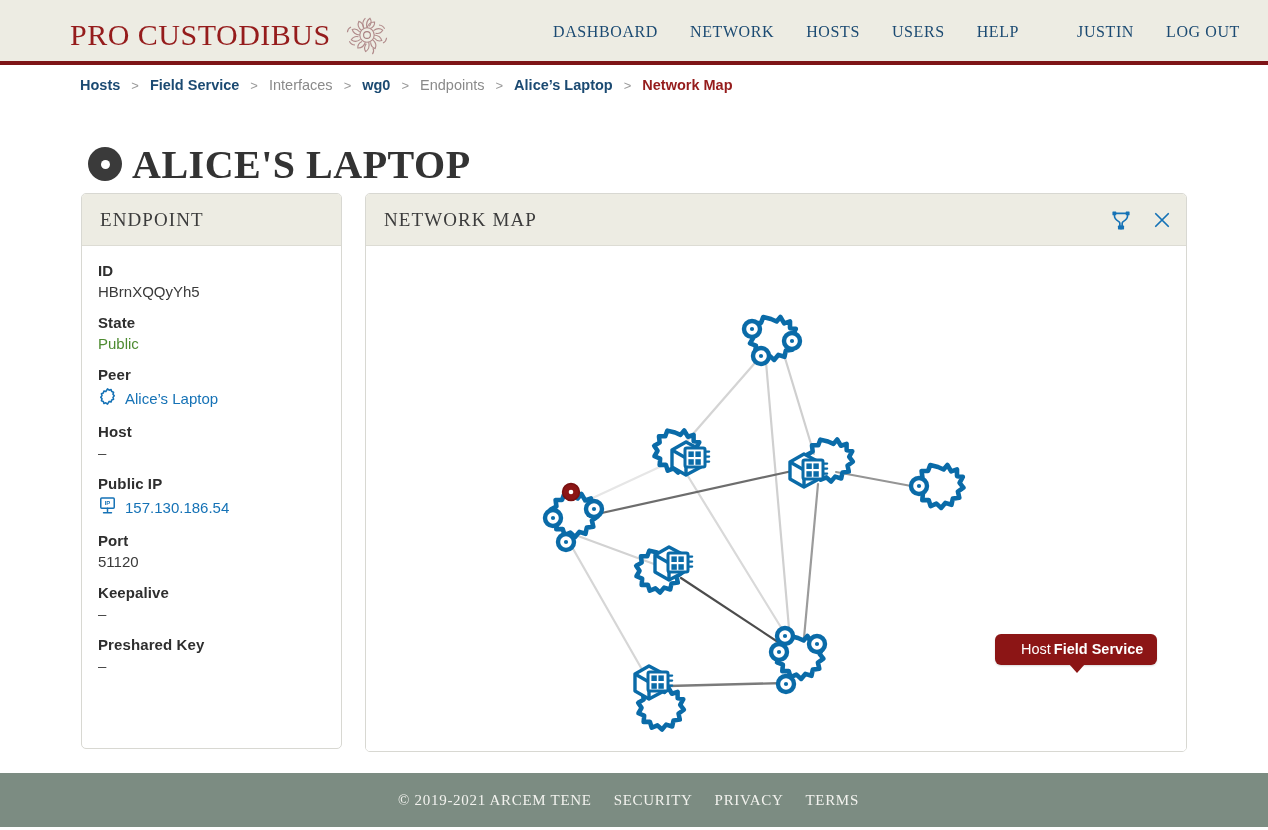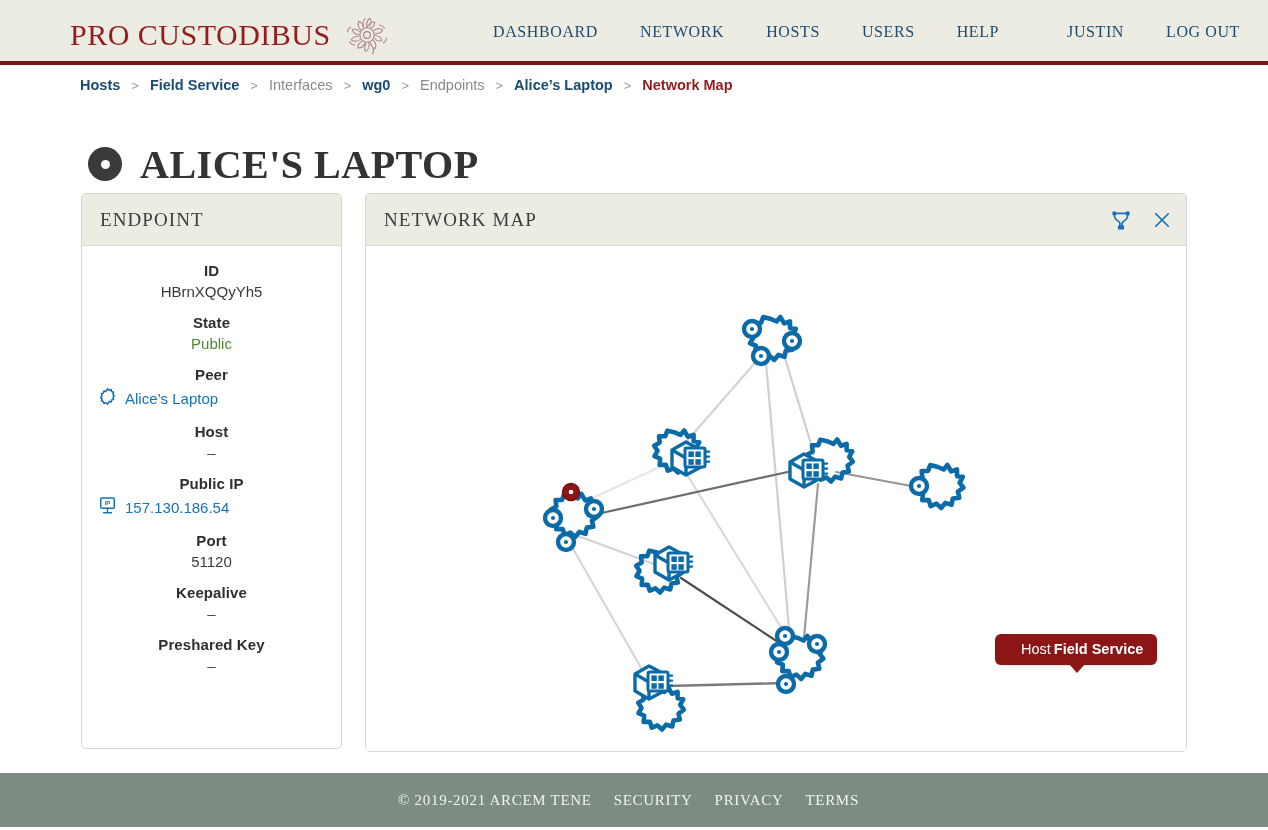--- a/index.html
+++ b/index.html
@@ -26,21 +26,21 @@
     font-family: "Liberation Serif", serif;
     font-size: 30px;
     letter-spacing: 0.5px;
     color: #951c1c;
     font-weight: 400;
   }
   #medusa-logo { display:block; }
 
   #topnav {
     position: absolute; right: 28px; top: 23px;
-    display: flex; align-items: center; gap: 10px;
+    display: flex; align-items: center;
   }
   #topnav a {
     font-family: "Liberation Serif", serif;
     font-size: 16px;
     letter-spacing: 0.6px;
     color: #1b4a72;
     text-decoration: none;
     margin-left: 32px;
   }
   #topnav a.gap-before { margin-left: 58px; }
@@ -52,21 +52,21 @@
     font-size: 14.5px;
   }
   #breadcrumb .crumb { color: #1b4a72; text-decoration: none; font-weight: 600; }
   #breadcrumb .crumb.muted { color: #8a8a8a; font-weight: 400; }
   #breadcrumb .crumb.current { color: #951c1c; font-weight: 600; }
   #breadcrumb .sep { color: #9a9a9a; margin: 0 11px; font-size: 13px; }
 
   
   #page-title-row {
     position: absolute; left: 88px; top: 114px;
-    display: flex; align-items: center; gap: 18px;
+    display: flex; align-items: center; gap: 10px;
   }
   #title-dot {
     width: 34px; height: 34px; border-radius: 50%;
     background: #3a3a3a;
     display: flex; align-items: center; justify-content: center;
   }
   #title-dot::after {
     content: ""; width: 9px; height: 9px; border-radius: 50%;
     background: #ffffff;
   }
@@ -78,21 +78,20 @@
     white-space: nowrap;
   }
 
   
   .panel {
     position: absolute;
     background: #ffffff;
     border: 1px solid #d8d8d2;
     border-radius: 5px;
     overflow: hidden;
-    text-align: center;
   }
   .panel-head {
     background: #edece3;
     border-bottom: 1px solid #dddcd4;
     height: 52px;
     display: flex; align-items: center;
     padding: 0 18px;
     position: relative;
   }
   .panel-head h2 {

